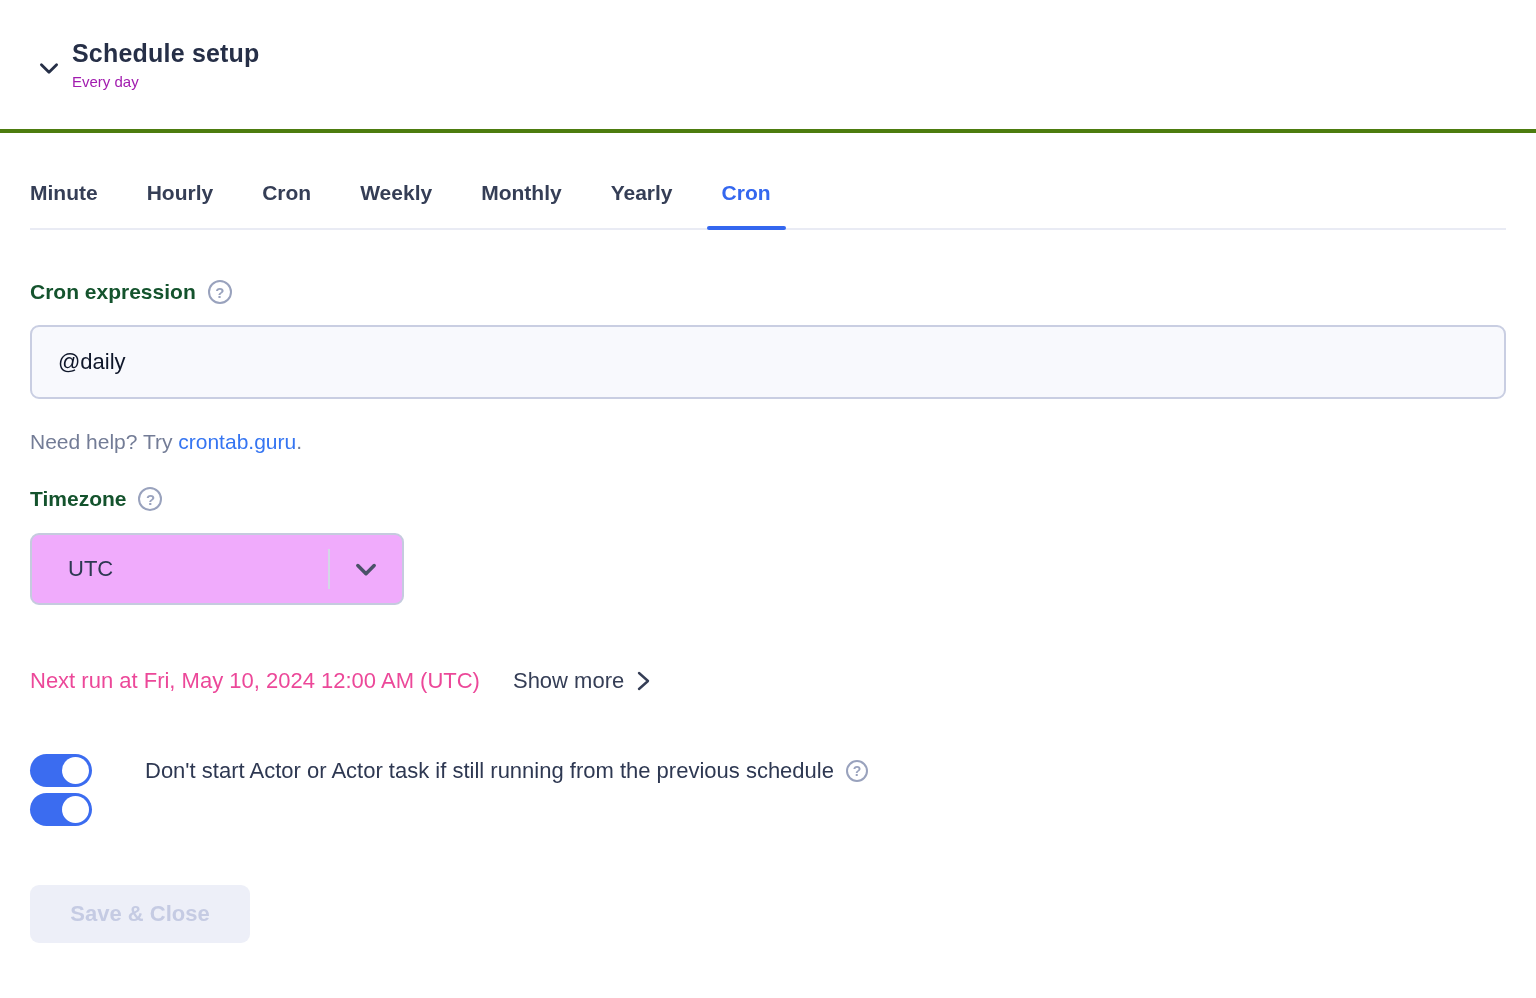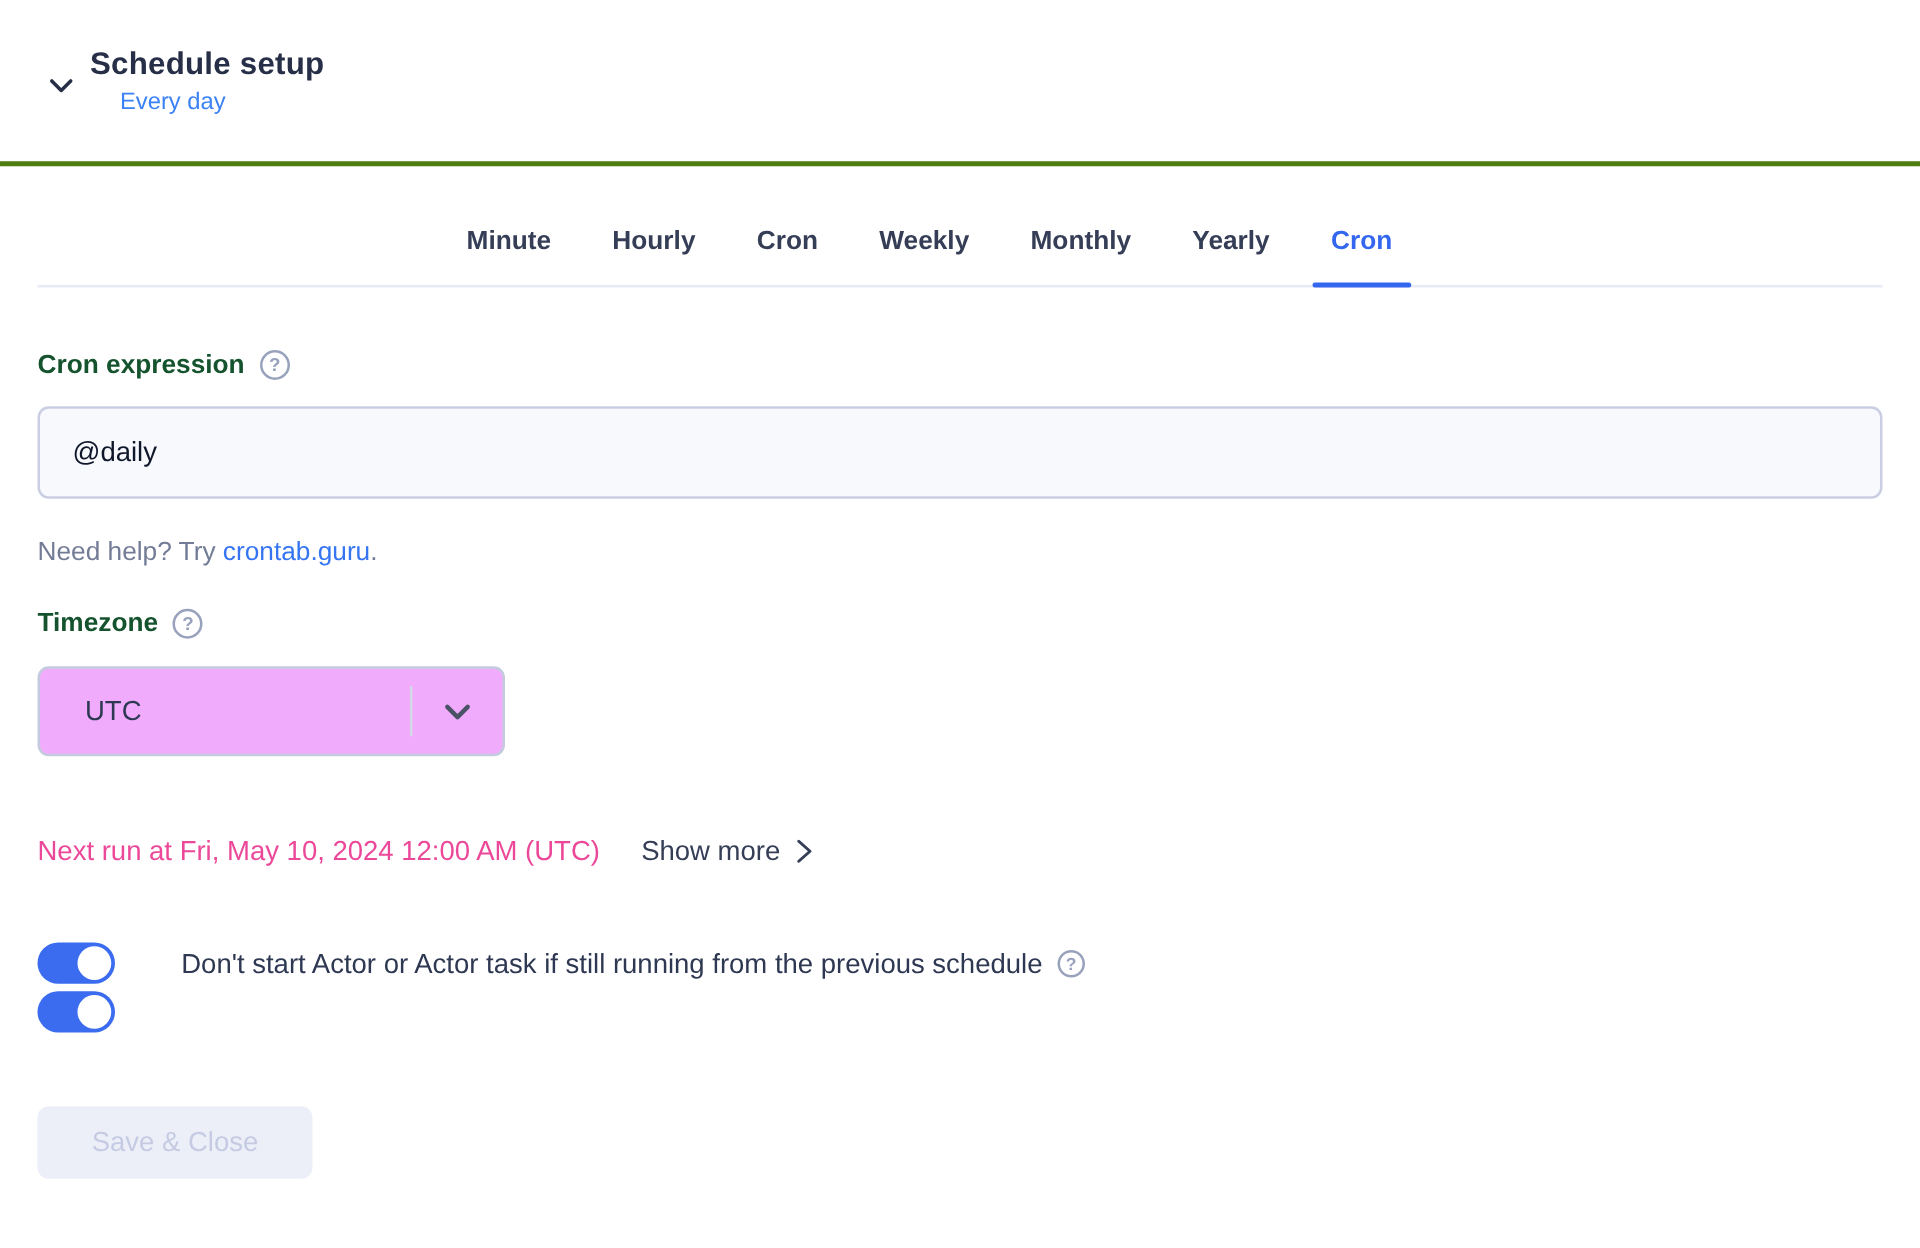--- a/index.html
+++ b/index.html
@@ -20,31 +20,30 @@
   }
   .header-chevron {
     width: 26px; height: 26px;
     margin-right: 10px;
     margin-top: 6px;
     cursor: pointer;
     flex: 0 0 auto;
   }
   .header-text { display: flex; flex-direction: column; gap: 5px; }
   .header-title { font-size: 25px; font-weight: 700; color: #262f47; letter-spacing: .2px; }
-  .header-subtitle { font-size: 19px; color: #3b82f6; margin-left: 24px; }
+  .header-subtitle { font-size: 15px; color: #a21caf; }
 
   
   .content { padding: 0 30px; }
 
   
   .tabs {
     margin-top: 48px;
     display: flex;
     border-bottom: 2px solid #e9ebf4;
-    justify-content: center;
   }
   .tab {
     position: relative;
     font-size: 21px;
     font-weight: 700;
     color: #353e56;
     padding: 0 0 23px 0;
     margin-right: 49px;
     cursor: pointer;
     white-space: nowrap;
@@ -177,21 +176,21 @@
   .footer { margin-top: 59px; }
   .save-button {
     width: 220px;
     height: 58px;
     border: none;
     border-radius: 9px;
     background: #edeff8;
     color: #c5cbe3;
     font-family: "Liberation Sans", "DejaVu Sans", sans-serif;
     font-size: 22px;
-    font-weight: 400;
+    font-weight: 700;
     cursor: default;
   }
 
   svg { display: block; }
 </style>
 </head>
 <body>
 
 <div class="header">
   <div class="header-chevron">

